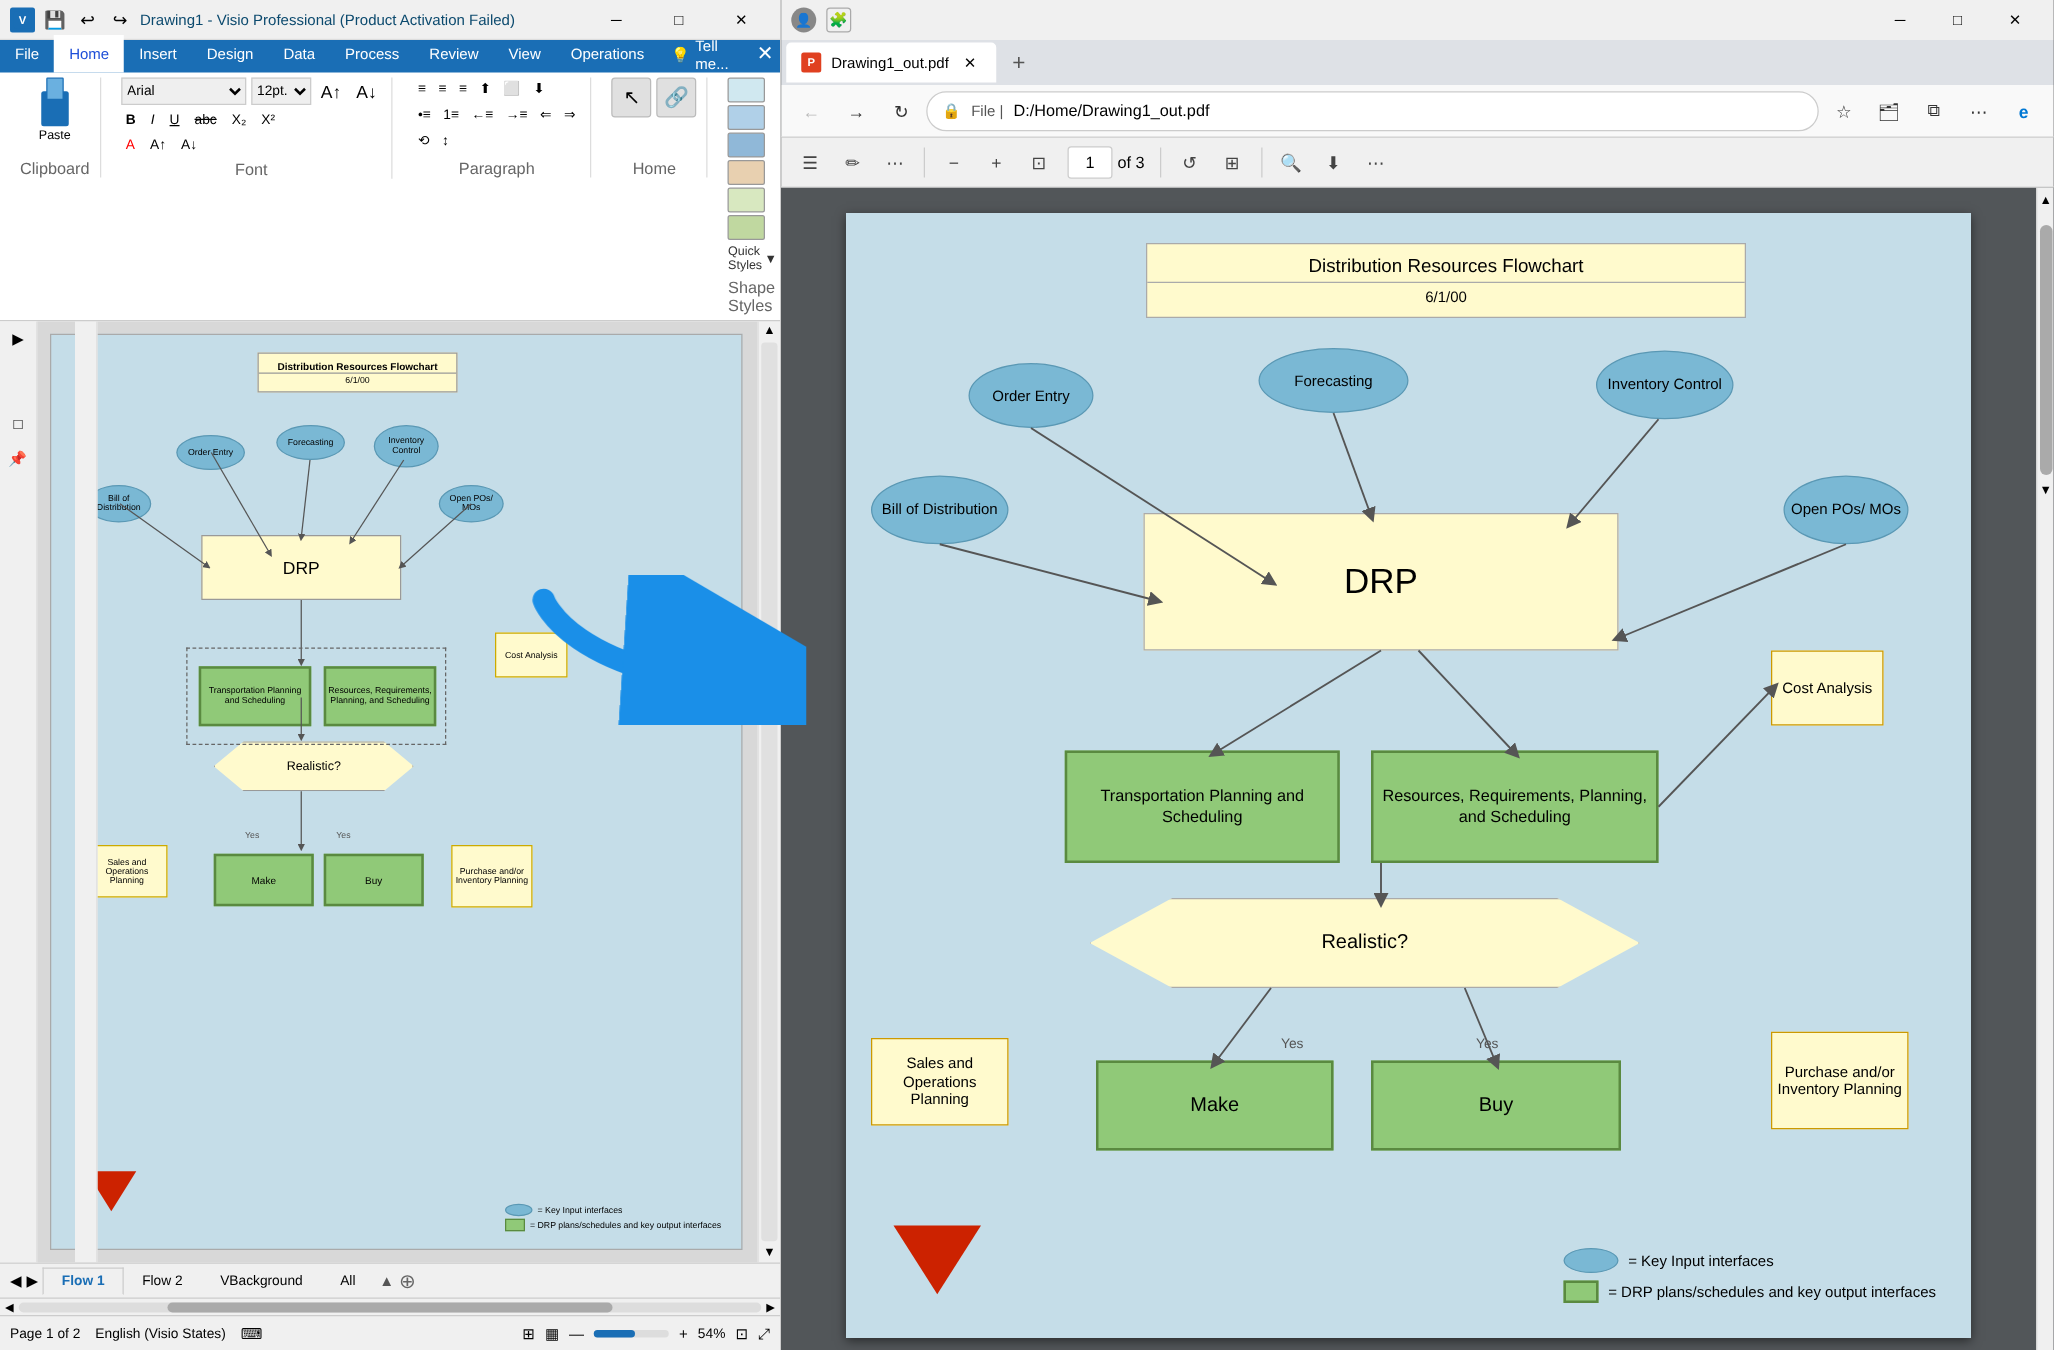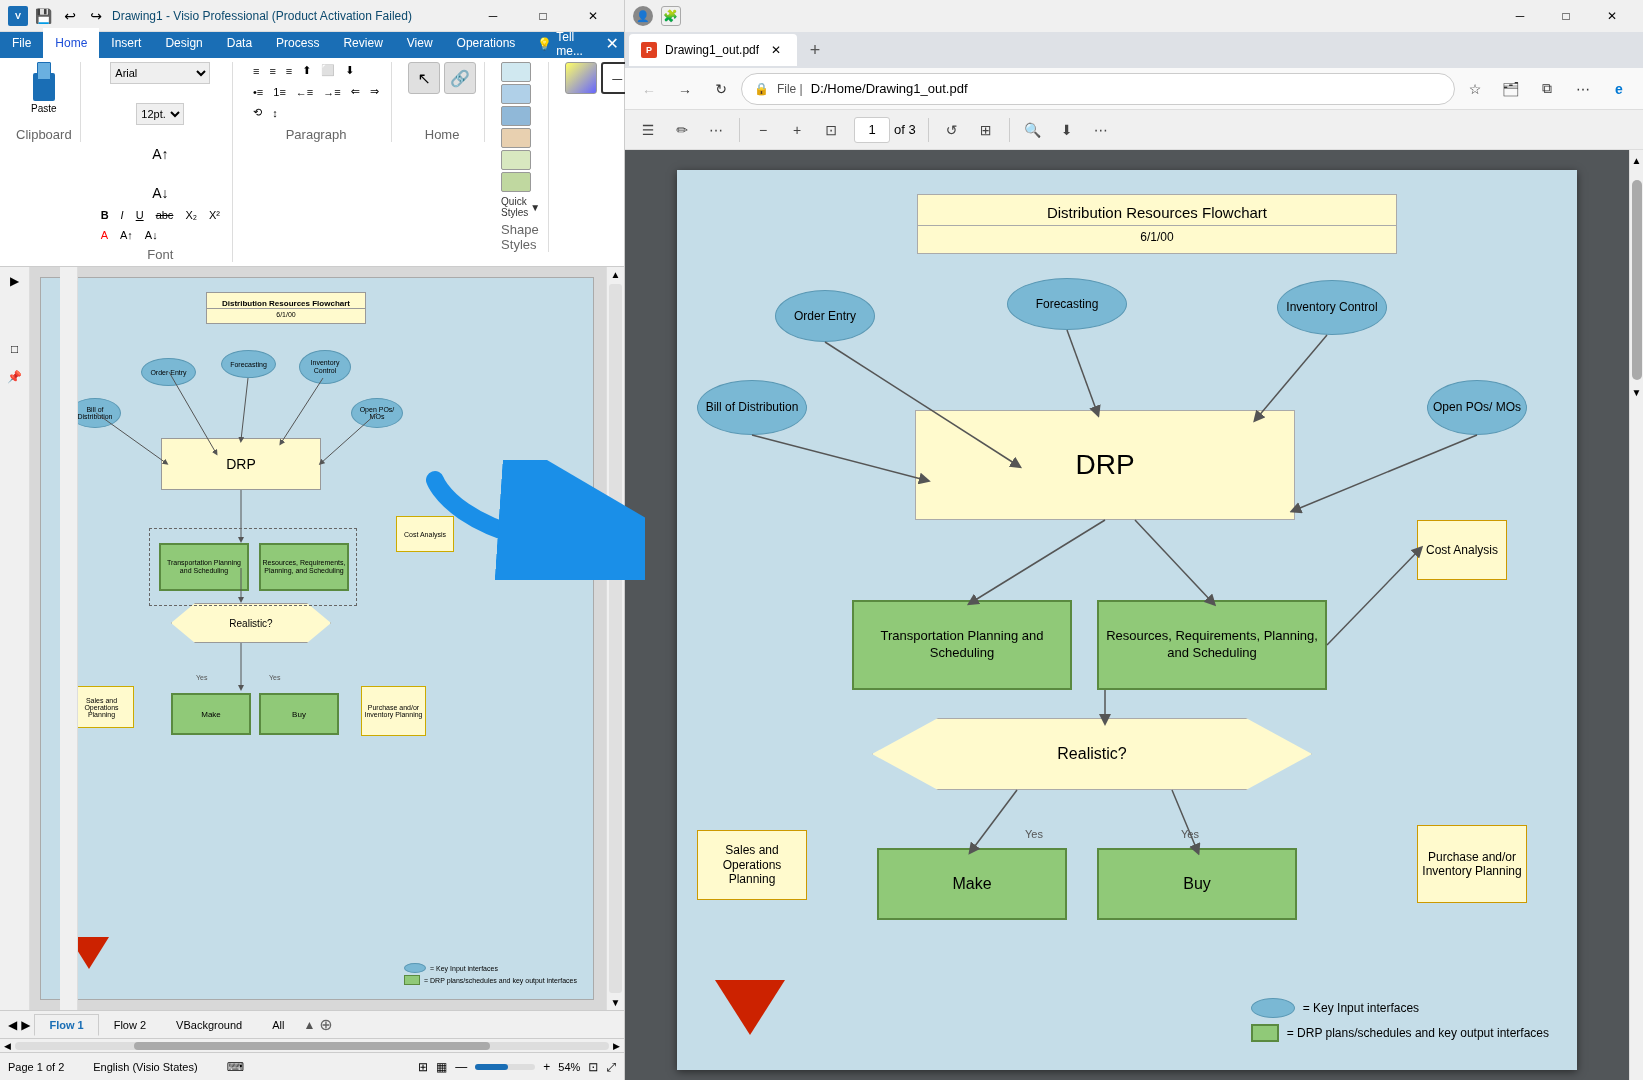--- a/index.html
+++ b/index.html
@@ -160,21 +160,21 @@
 
     
     .visio-statusbar {
       height: 28px;
       background: #f0f0f0;
       border-top: 1px solid #ccc;
       display: flex;
       align-items: center;
       padding: 0 8px;
       font-size: 11px;
-      gap: 29px;
+      gap: 12px;
     }
     .status-right { margin-left: auto; display: flex; align-items: center; gap: 8px; }
 
     
     .sheet-tabs {
       height: 28px;
       background: #f0f0f0;
       border-top: 1px solid #ccc;
       display: flex;
       align-items: center;
@@ -448,21 +448,21 @@
               <div style="width:14px;height:18px;background:#6ab0e0;position:absolute;top:0;left:9px;border:1px solid #1a6eb5;border-radius:1px;"></div>
             </div>
             <div style="font-size:10px;margin-top:2px;">Paste</div>
           </div>
         </div>
         <div class="ribbon-group-label">Clipboard</div>
       </div>
 
       <div class="ribbon-group">
         <div class="ribbon-group-content" style="flex-direction:column;gap:4px;">
-          <div style="display:flex;gap:19px;align-items:center;flex-direction:column;">
+          <div style="display:flex;gap:4px;align-items:center;">
             <select class="font-select">
               <option>Arial</option>
             </select>
             <select class="size-select">
               <option>12pt.</option>
             </select>
             <div class="small-btn" style="font-size:14px;">A↑</div>
             <div class="small-btn" style="font-size:14px;">A↓</div>
           </div>
           <div style="display:flex;gap:4px;align-items:center;">

